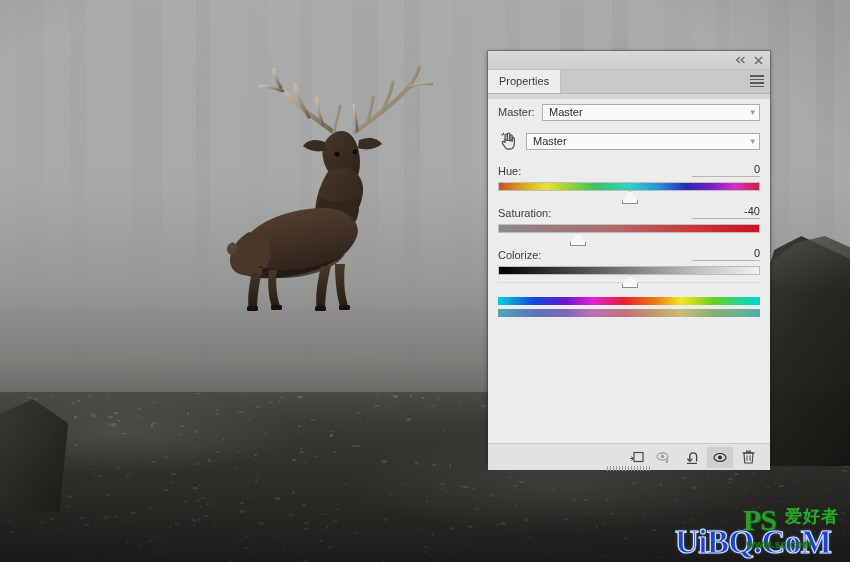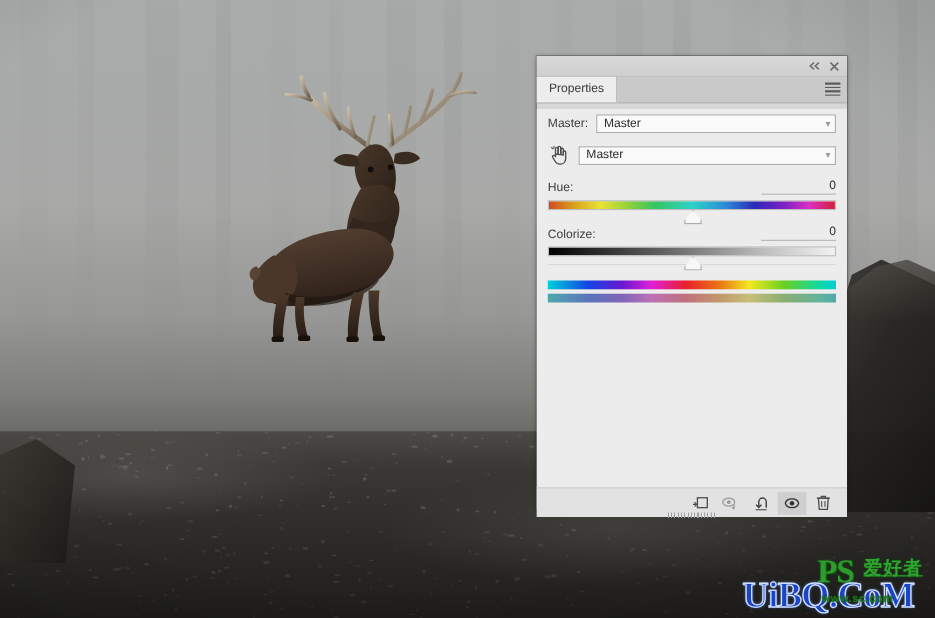--- a/index.html
+++ b/index.html
@@ -65,21 +65,21 @@
   
   #wm{position:absolute;left:660px;top:503px;width:190px;height:59px;margin-left:15px;}
   .wm-ps{
     position:absolute;left:68px;top:0px;
     font:bold 30px "Liberation Serif",serif;color:#2f9b2f;
     text-shadow:0 0 2px #0d5c12, 1px 1px 0 #12600f;letter-spacing:-1px;
   }
   .wm-cn{
     position:absolute;left:110px;top:2px;
     font:bold 17px "DejaVu Sans",sans-serif;color:#2fa52f;
-    text-shadow:0 0 2px #0c5a10;letter-spacing:1px;text-decoration:underline;
+    text-shadow:0 0 2px #0c5a10;letter-spacing:1px;
   }
   .wm-main{
     position:absolute;left:0px;top:21px;
     font:bold 33px "Liberation Serif",serif;
     color:#1b44c8;
     -webkit-text-stroke:1.2px #cfe0ff;
     text-shadow:0 0 3px #7fa6ff, 0 1px 2px #000;
     letter-spacing:-.5px;white-space:nowrap;
   }
   .wm-www{
@@ -898,20 +898,29 @@
     <div class="sl-block">
       <div class="sl-head">
         <span class="sl-name">Hue:</span>
         <span class="sl-val">0</span>
       </div>
       <div class="sl-track t-hue">
         <div class="thumb" id="th0" style="left: 50%;"></div>
       </div>
     </div>
 
+    <div class="sl-block" style="margin-top:14px">
+      <div class="sl-head">
+        <span class="sl-name">Saturation:</span>
+        <span class="sl-val">-40</span>
+      </div>
+      <div class="sl-track t-sat">
+        <div class="thumb" id="th1" style="left: 30%;"></div>
+      </div>
+    </div>
 
     <div class="sl-block" style="margin-top:14px">
       <div class="sl-head">
         <span class="sl-name">Colorize:</span>
         <span class="sl-val">0</span>
       </div>
       <div class="sl-track t-lig">
         <div class="thumb" id="th2" style="left: 50%;"></div>
       </div>
       <div class="sl-rule"></div>

